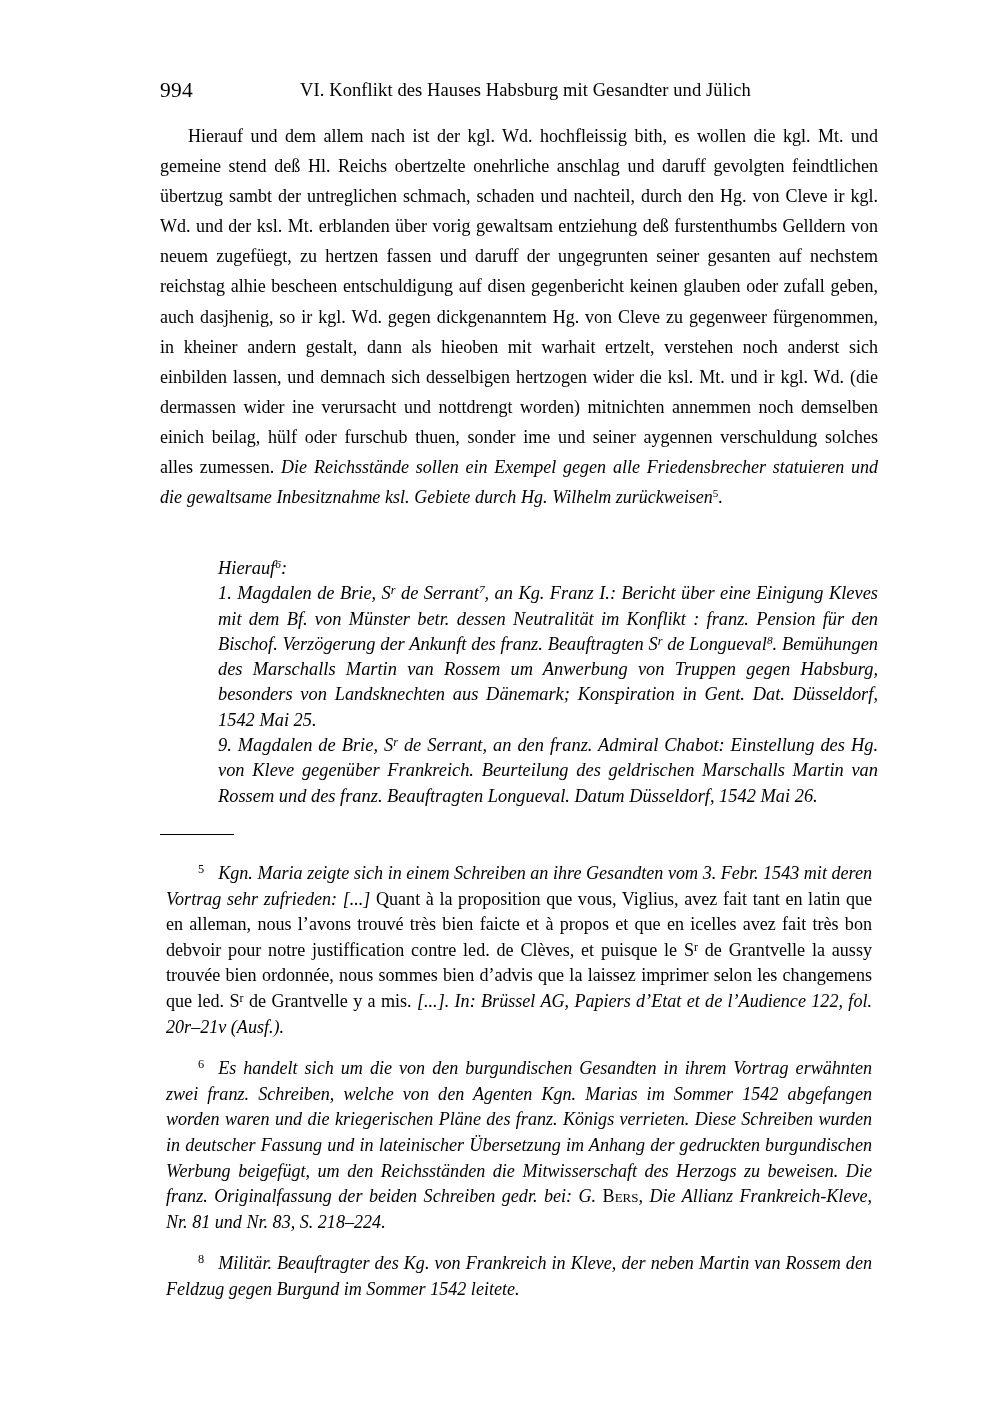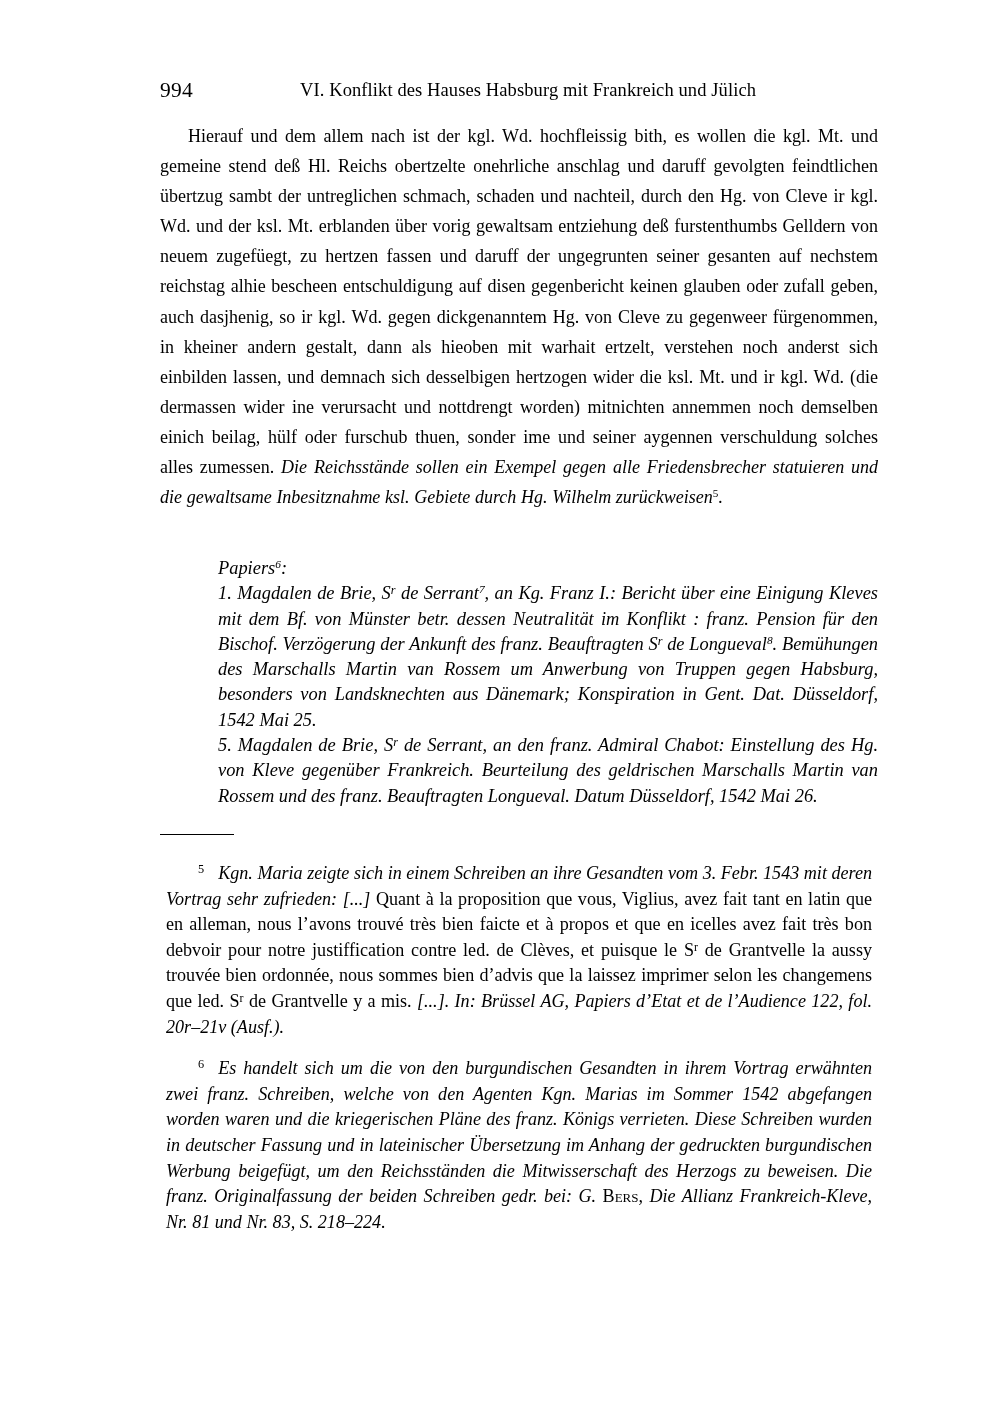--- a/index.html
+++ b/index.html
@@ -138,38 +138,39 @@
     line-height: 0;
   }
 </style>
 </head>
 <body>
 
 <div class="page">
 
   <div class="header">
     <span class="folio">994</span>
-    <span class="header-title">VI. Konflikt des Hauses Habsburg mit Frankreich und Jülich</span>
+    <span class="header-title">VI. Konflikt des Hauses Habsburg mit Gesandter und Jülich</span>
   </div>
 
   <div class="body-block">
     <p class="body-para"><span>Hierauf und dem allem nach ist der kgl. Wd. hochfleissig bith, es wollen die kgl. Mt. und gemeine stend deß Hl. Reichs obertzelte onehrliche anschlag und daruff gevolgten feindtlichen übertzug sambt der untreglichen schmach, schaden und nachteil, durch den Hg. von Cleve ir kgl. Wd. und der ksl. Mt. erblanden über vorig gewaltsam entziehung deß furstenthumbs Gelldern von neuem zugefüegt, zu hertzen fassen und daruff der ungegrunten seiner gesanten auf nechstem reichstag alhie bescheen entschuldigung auf disen gegenbericht keinen glauben oder zufall geben, auch dasjhenig, so ir kgl. Wd. gegen dickgenanntem Hg. von Cleve zu gegenweer fürgenommen, in kheiner andern gestalt, dann als hieoben mit warhait ertzelt, verstehen noch anderst sich einbilden lassen, und demnach sich desselbigen hertzogen wider die ksl. Mt. und ir kgl. Wd. (die dermassen wider ine verursacht und nottdrengt worden) mitnichten annemmen noch demselben einich beilag, hülf oder furschub thuen, sonder ime und seiner aygennen verschuldung solches alles zumessen. </span><span class="ital">Die Reichsstände sollen ein Exempel gegen alle Friedensbrecher statuieren und die gewaltsame Inbesitznahme ksl. Gebiete durch Hg. Wilhelm zurückweisen</span><sup class="fn">5</sup><span class="ital">.</span></p>
   </div>
 
   <div class="beilagen">
-    <p><span>Papiers</span><sup class="fn">6</sup><span>:</span></p>
+    <p><span>Hierauf</span><sup class="fn">6</sup><span>:</span></p>
     <p><span>1. Magdalen de Brie, S</span><sup class="sr">r</sup><span> de Serrant</span><sup class="fn">7</sup><span>, an Kg. Franz I.: Bericht über eine Einigung Kleves mit dem Bf. von Münster betr. dessen Neutralität im Konflikt : franz. Pension für den Bischof. Verzögerung der Ankunft des franz. Beauftragten S</span><sup class="sr">r</sup><span> de Longueval</span><sup class="fn">8</sup><span>. Bemühungen des Marschalls Martin van Rossem um Anwerbung von Truppen gegen Habsburg, besonders von Landsknechten aus Dänemark; Konspiration in Gent. Dat. Düsseldorf, 1542 Mai 25.</span></p>
-    <p><span>5. Magdalen de Brie, S</span><sup class="sr">r</sup><span> de Serrant, an den franz. Admiral Chabot: Einstellung des Hg. von Kleve gegenüber Frankreich. Beurteilung des geldrischen Marschalls Martin van Rossem und des franz. Beauftragten Longueval. Datum Düsseldorf, 1542 Mai 26.</span></p>
+    <p><span>9. Magdalen de Brie, S</span><sup class="sr">r</sup><span> de Serrant, an den franz. Admiral Chabot: Einstellung des Hg. von Kleve gegenüber Frankreich. Beurteilung des geldrischen Marschalls Martin van Rossem und des franz. Beauftragten Longueval. Datum Düsseldorf, 1542 Mai 26.</span></p>
   </div>
 
   <div class="fn-rule"></div>
 
   <div class="footnotes">
 
     <p class="footnote"><span class="marker">5</span><span>Kgn. Maria zeigte sich in einem Schreiben an ihre Gesandten vom 3. Febr. 1543 mit deren Vortrag sehr zufrieden: [...]</span><span class="roman"> Quant à la proposition que vous, Viglius, avez fait tant en latin que en alleman, nous l’avons trouvé très bien faicte et à propos et que en icelles avez fait très bon debvoir pour notre justiffication contre led. de Clèves, et puisque le S</span><sup class="sr roman">r</sup><span class="roman"> de Grantvelle la aussy trouvée bien ordonnée, nous sommes bien d’advis que la laissez imprimer selon les changemens que led. S</span><sup class="sr roman">r</sup><span class="roman"> de Grantvelle y a mis. </span><span>[...]. In: Brüssel AG, Papiers d’Etat et de l’Audience 122, fol. 20r–21v (Ausf.).</span></p>
 
     <p class="footnote"><span class="marker">6</span><span>Es handelt sich um die von den burgundischen Gesandten in ihrem Vortrag erwähnten zwei franz. Schreiben, welche von den Agenten Kgn. Marias im Sommer 1542 abgefangen worden waren und die kriegerischen Pläne des franz. Königs verrieten. Diese Schreiben wurden in deutscher Fassung und in lateinischer Übersetzung im Anhang der gedruckten burgundischen Werbung beigefügt, um den Reichsständen die Mitwisserschaft des Herzogs zu beweisen. Die franz. Originalfassung der beiden Schreiben gedr. bei: G. </span><span class="smallcaps">Bers</span><span>, Die Allianz Frankreich-Kleve, Nr. 81 und Nr. 83, S. 218–224.</span></p>
 
 
+    <p class="footnote"><span class="marker">8</span><span>Militär. Beauftragter des Kg. von Frankreich in Kleve, der neben Martin van Rossem den Feldzug gegen Burgund im Sommer 1542 leitete.</span></p>
 
   </div>
 
 </div>
 
 </body></html>

